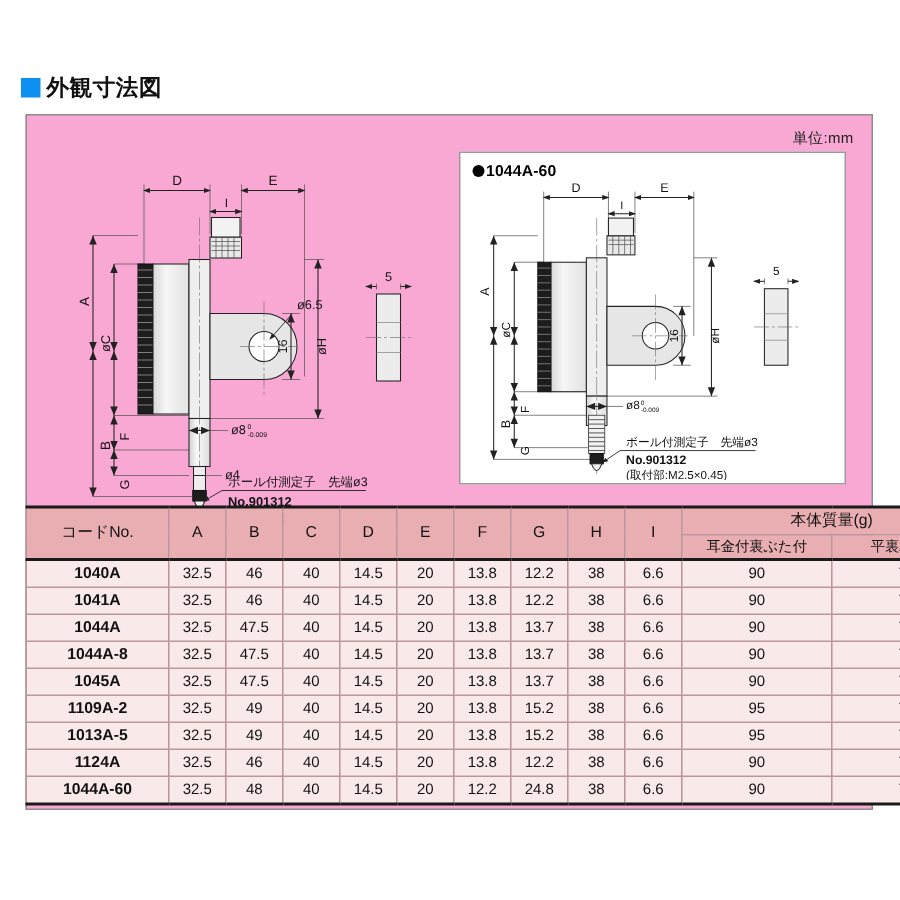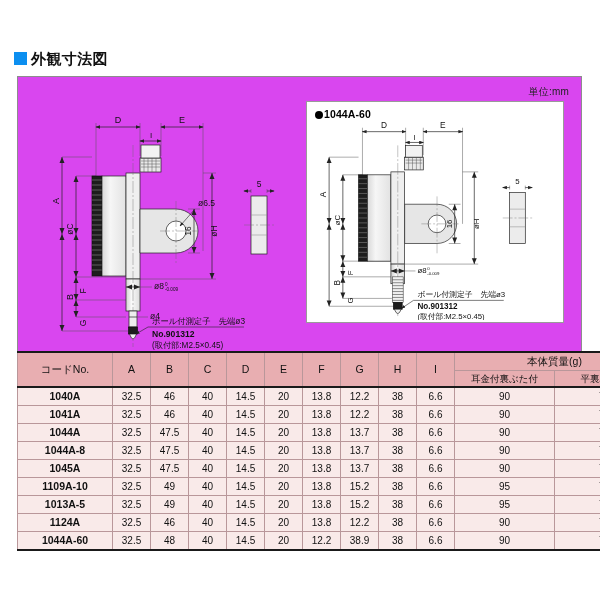--- a/index.html
+++ b/index.html
@@ -10,21 +10,21 @@
     -webkit-font-smoothing:antialiased;
   }
   .page{position:relative;width:600px;height:600px;overflow:hidden;background:#fff;}
 
   
   .sect-head{position:absolute;left:14px;top:51px;display:flex;align-items:center;gap:4px;}
   .sect-square{width:13px;height:13px;background:#0c8ff0;display:block;}
   .sect-title{font-size:15px;font-weight:bold;letter-spacing:.4px;color:#111;line-height:1;}
 
   
-  .frame{position:absolute;left:17px;top:76px;width:565px;height:464px;border:1px solid #8d8d8d;background:#d946ef;box-sizing:border-box;}
+  .frame{position:absolute;left:17px;top:76px;width:565px;height:464px;border:1px solid #8d8d8d;background:#f9a8d4;box-sizing:border-box;}
 
   .unit{position:absolute;right:12px;top:8px;font-size:10px;color:#222;letter-spacing:.2px;}
 
   
   .subpanel{position:absolute;left:288px;top:24px;width:258px;height:222px;border:1px solid #9a9a9a;background:#fff;box-sizing:border-box;}
   .subpanel-title{position:absolute;left:8px;top:6px;font-size:10.5px;font-weight:bold;color:#000;letter-spacing:.1px;}
   .bullet-dot{display:inline-block;width:8px;height:8px;border-radius:50%;background:#000;margin-right:1px;vertical-align:-1px;}
 
   
   .drawing{position:absolute;}
@@ -358,21 +358,21 @@
             <text x="114" y="159" font-size="4.4">0</text>
             <text x="114" y="164" font-size="4.4">-0.009</text>
             <text x="104" y="187" font-size="8">ボール付測定子　先端ø3</text>
             <text x="104" y="199" font-size="8.3" font-weight="bold">No.901312</text>
             <text x="104" y="209" font-size="7.9">(取付部:M2.5×0.45)</text>
           </g>
         </svg>
       </div>
     </div>
 
-    <div style="position:absolute;left:-1px;top:274px;width:565px;">
+    <div style="position:absolute;left:-1px;top:260px;width:565px;">
       <table class="spec">
         <colgroup>
           <col class="c-code">
             <col class="c-dim">
             <col class="c-dim">
             <col class="c-dim">
           <col class="c-dim">
             <col class="c-dim">
             <col class="c-dim">
             <col class="c-dim">
@@ -465,21 +465,21 @@
               <td>14.5</td>
               <td>20</td>
               <td>13.8</td>
               <td>13.7</td>
               <td>38</td>
               <td>6.6</td>
               <td>90</td>
               <td>70</td>
             </tr>
             <tr>
-              <td class="code">1109A-10</td>
+              <td class="code">1109A-2</td>
               <td>32.5</td>
               <td>49</td>
               <td>40</td>
               <td>14.5</td>
               <td>20</td>
               <td>13.8</td>
               <td>15.2</td>
               <td>38</td>
               <td>6.6</td>
               <td>95</td>
@@ -514,21 +514,21 @@
               <td>70</td>
             </tr>
             <tr>
               <td class="code">1044A-60</td>
               <td>32.5</td>
               <td>48</td>
               <td>40</td>
               <td>14.5</td>
               <td>20</td>
               <td>12.2</td>
-              <td>38.9</td>
+              <td>24.8</td>
               <td>38</td>
               <td>6.6</td>
               <td>90</td>
               <td>70</td>
             </tr>
           </tbody>
       </table>
     </div>
 
   </div>

